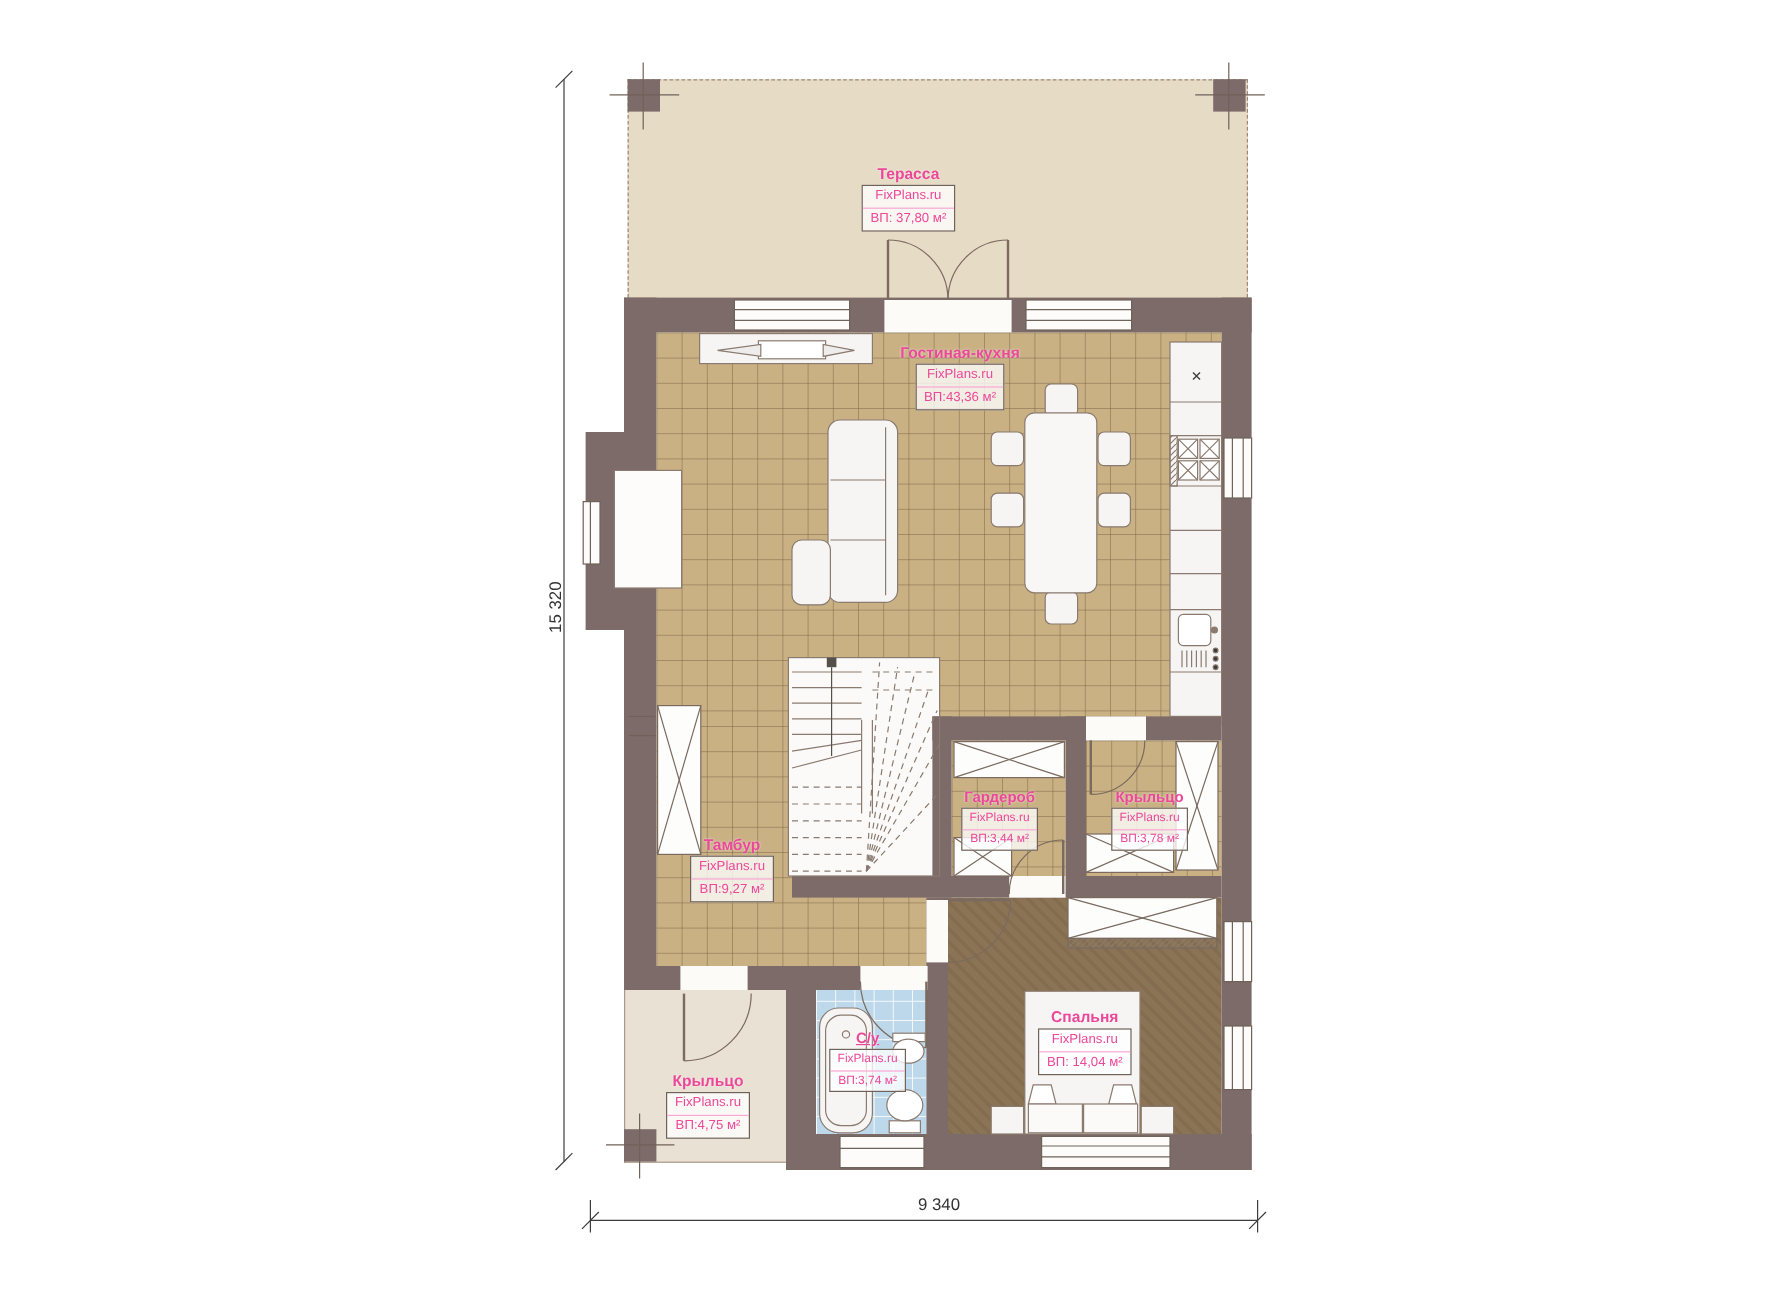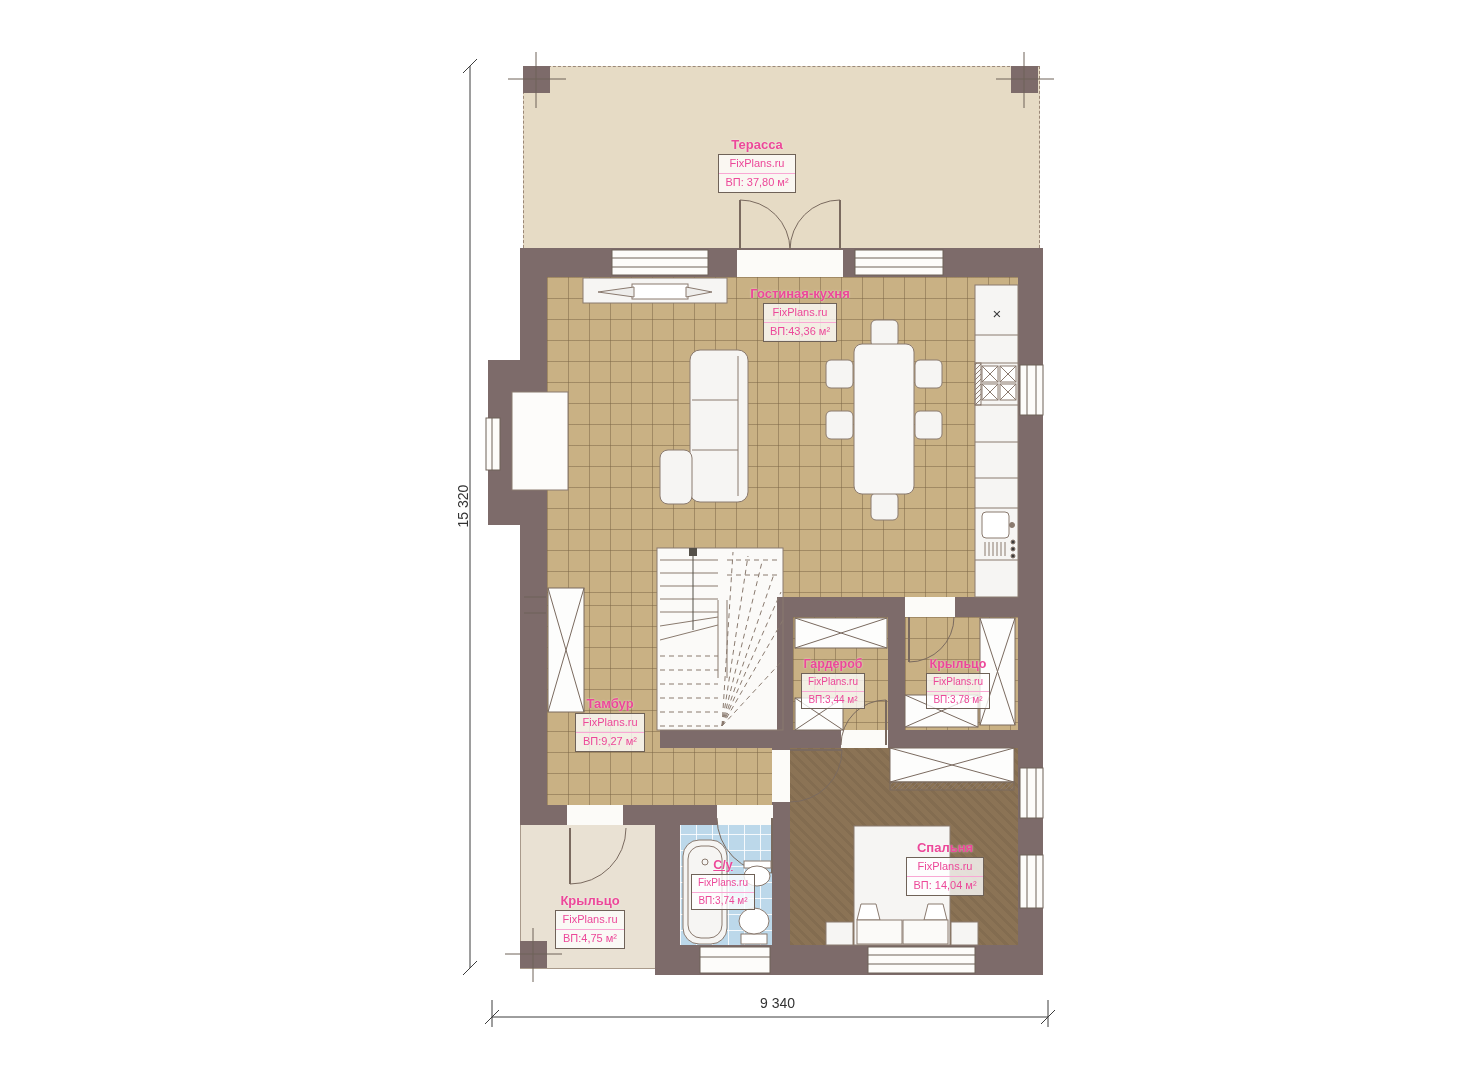--- a/index.html
+++ b/index.html
@@ -346,28 +346,28 @@
   <div class="room-label small" style="left:900px;top:645px;width:116px;">
     <span class="rname">Крыльцо</span>
     <span class="box"><span class="r1">FixPlans.ru</span><span class="r2">ВП:3,78 м²</span></span>
   </div>
 
   <div class="room-label small" style="left:665px;top:846px;width:116px;text-decoration:underline;">
     <span class="rname">С/у</span>
     <span class="box"><span class="r1">FixPlans.ru</span><span class="r2">ВП:3,74 м²</span></span>
   </div>
 
-  <div class="room-label" style="left:885px;top:840px;width:120px;">
+  <div class="room-label" style="left:844px;top:840px;width:120px;">
     <span class="rname">Спальня</span>
     <span class="box"><span class="r1">FixPlans.ru</span><span class="r2">ВП: 14,04 м²</span></span>
   </div>
 
   <div class="room-label" style="left:530px;top:893px;width:120px;">
     <span class="rname">Крыльцо</span>
     <span class="box"><span class="r1">FixPlans.ru</span><span class="r2">ВП:4,75 м²</span></span>
   </div>
 
   <div class="fridge-x" style="left:982px;top:305px;">×</div>
 
   <div class="dim vert" style="left:435px;top:498px;width:55px;text-align:center;">15 320</div>
-  <div class="dim" style="left:760px;top:995px;width:60px;text-align:left;">9 340</div>
+  <div class="dim" style="left:740px;top:995px;width:60px;text-align:right;">9 340</div>
 
 </div>
 
 </body></html>

